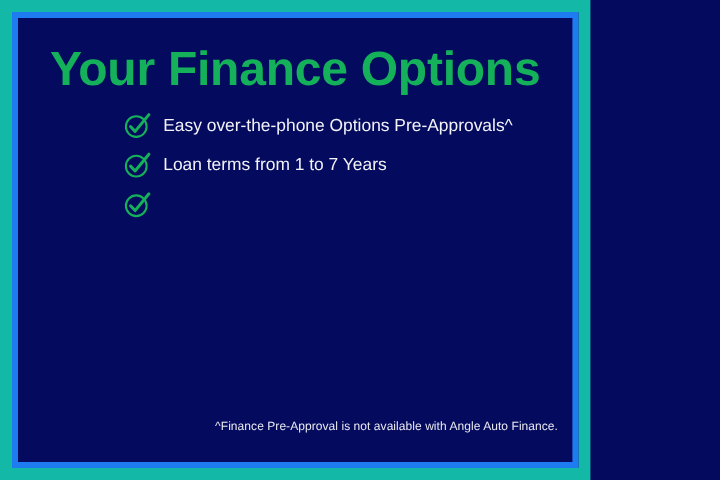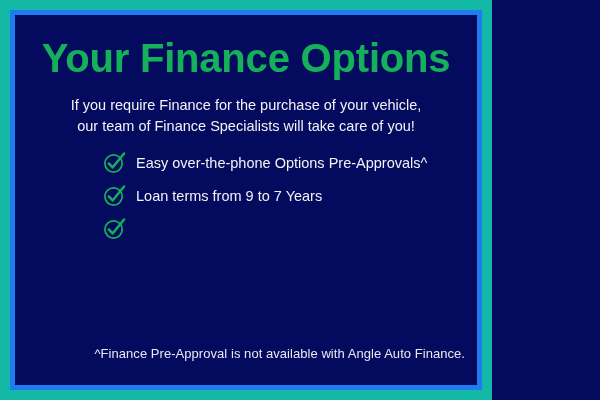--- a/index.html
+++ b/index.html
@@ -102,60 +102,58 @@
 
   #disclaimers {
     position: absolute;
     right: 12px;
     bottom: 9px;
     text-align: right;
   }
 
   .disclaimer {
     color: #e8e8f0;
-    font-size: 13px;
+    font-size: 10px;
     line-height: 1.25;
     letter-spacing: 0.05px;
     margin: 0;
   }
   .disclaimer.first {
     margin-bottom: 14px;
   }
 </style>
 </head>
 <body>
 
 <div id="card">
   <div id="frame">
 
     <h1 id="title">Your Finance Options</h1>
 
-    <p id="subtitle">If you require Finance for the purchase of your vehicle,
-our team of Finance Specialists will take care of you!</p>
 
     <ul id="bullets">
 
       <li class="bullet">
         <span class="check-icon">
           <svg viewBox="0 0 24 24" width="23" height="23" aria-hidden="true">
             <circle cx="11" cy="13" r="9" fill="none" stroke="#14b15a" stroke-width="1.8"></circle>
             <path d="M6 13 L10 17.2 L22 2.6" fill="none" stroke="#14b15a" stroke-width="2.6" stroke-linecap="round" stroke-linejoin="round"></path>
           </svg>
         </span>
         <span class="bullet-label">Easy over-the-phone Options Pre-Approvals^</span>
       </li>
 
       <li class="bullet">
         <span class="check-icon">
           <svg viewBox="0 0 24 24" width="23" height="23" aria-hidden="true">
             <circle cx="11" cy="13" r="9" fill="none" stroke="#14b15a" stroke-width="1.8"></circle>
             <path d="M6 13 L10 17.2 L22 2.6" fill="none" stroke="#14b15a" stroke-width="2.6" stroke-linecap="round" stroke-linejoin="round"></path>
           </svg>
         </span>
-        <span class="bullet-label">Loan terms from 9 to 7 Years</span>
+        <span class="bullet-label">Loan terms from 1 to 7 Years</span>
       </li>
 
 
 
       <li class="bullet last">
         <span class="check-icon">
           <svg viewBox="0 0 24 24" width="23" height="23" aria-hidden="true">
             <circle cx="11" cy="13" r="9" fill="none" stroke="#14b15a" stroke-width="1.8"></circle>
             <path d="M6 13 L10 17.2 L22 2.6" fill="none" stroke="#14b15a" stroke-width="2.6" stroke-linecap="round" stroke-linejoin="round"></path>
           </svg>

